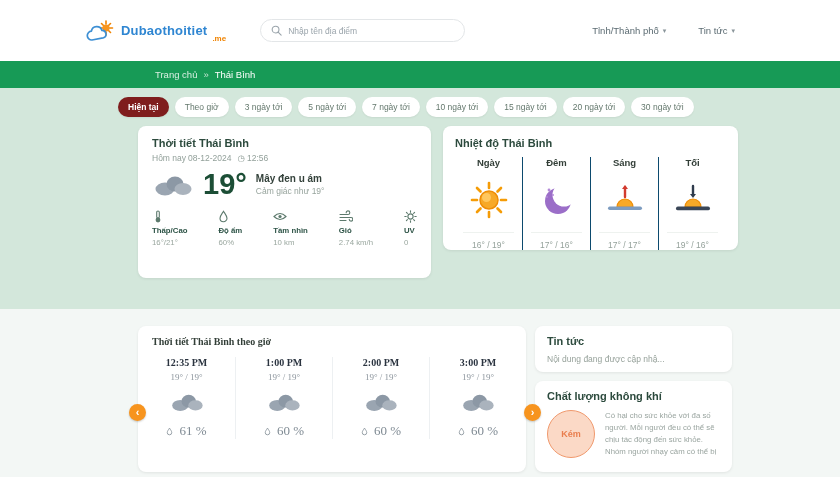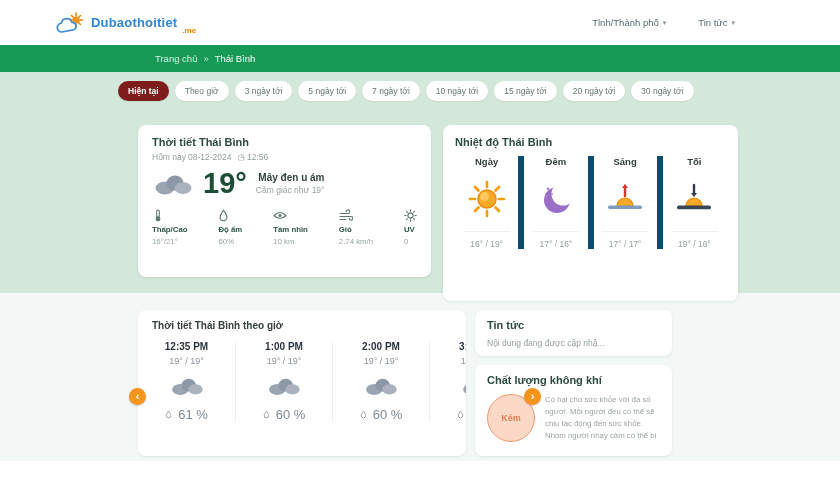--- a/index.html
+++ b/index.html
@@ -1,20 +1,20 @@
 <!DOCTYPE html>
 <html><head>
 <meta charset="utf-8">
 <style>
   * { margin:0; padding:0; box-sizing:border-box; }
   html,body { width:840px; height:480px; }
   body { font-family:"Liberation Sans", sans-serif; background:#ffffff; overflow:hidden; position:relative; }
 
   
-  .topbar { height:45px; background:#ffffff; display:flex; align-items:center; padding:0 105px 0 55px; }
+  .topbar { height:61px; background:#ffffff; display:flex; align-items:center; padding:0 105px 0 85px; }
   .logo { display:flex; align-items:center; gap:6px; cursor:pointer; }
   .logo-text { font-size:13px; font-weight:bold; color:#2f86d2; letter-spacing:.2px; }
   .logo-suffix { font-size:8px; font-weight:bold; color:#f08300; align-self:flex-end; margin-left:-1px; }
   .search { display:flex; align-items:center; gap:6px; margin-left:34px; width:205px; height:23px;
             border:1px solid #e3e6e8; border-radius:12px; padding:0 10px; background:#fff; }
   .search input { border:none; outline:none; flex:1; font-size:8.5px; color:#555; font-family:"Liberation Sans",sans-serif; }
   .search input::placeholder { color:#9aa4ab; }
   .topnav { margin-left:auto; display:flex; gap:32px; }
   .nav-item { font-size:9.5px; color:#5b6b72; display:flex; align-items:center; gap:4px; cursor:pointer; }
   .caret { font-size:7px; color:#8a959b; }
@@ -25,48 +25,48 @@
   .crumb-sep { font-size:9.5px; color:#bfe4cf; margin:0 6px; }
   .crumb-cur { font-size:9.5px; color:#ffffff; }
 
   
   .mint { height:221px; background:#d3e7db; padding-top:9px; }
   .tabs { display:flex; gap:6px; margin-left:118px; }
   .tab { background:#ffffff; border-radius:10px; padding:5px 10px; font-size:8.5px; color:#64786d;
          box-shadow:0 1px 2px rgba(0,0,0,.06); cursor:pointer; white-space:nowrap; }
   .tab.active { background:#7f1d1d; color:#ffffff; font-weight:bold; }
 
-  .cards-row { display:flex; gap:12px; margin:24px 0 0 138px; }
+  .cards-row { display:flex; gap:12px; margin:9px 0 0 138px; }
   .card { background:#ffffff; border-radius:8px; box-shadow:0 1px 3px rgba(0,0,0,.08); }
   .card-now { width:293px; height:152px; padding:11px 14px; }
   .card-title { font-size:11px; font-weight:bold; color:#2c4a3d; }
   .date-line { font-size:8.5px; color:#92a09a; margin-top:4px; display:flex; align-items:center; gap:2px; }
   .clock-glyph { font-size:8.5px; color:#92a09a; margin-left:4px; }
-  .now-row { display:flex; align-items:center; gap:9px; margin-top:7px;text-align:right; }
+  .now-row { display:flex; align-items:center; gap:9px; margin-top:7px; }
   .big-temp { font-size:29px; font-weight:bold; color:#1c4e36; line-height:1; }
   .cond { display:flex; flex-direction:column; gap:2px; }
   .cond-main { font-size:10px; font-weight:bold; color:#33413a; }
   .cond-sub { font-size:8.5px; color:#97a49d; }
   .stats { display:flex; justify-content:space-between; margin-top:11px; }
   .stat { display:flex; flex-direction:column; gap:3px; }
   .stat-label { font-size:7.8px; font-weight:bold; color:#2e5447; }
   .stat-value { font-size:7.8px; color:#9aa79f; }
 
-  .card-temp { width:295px; height:176px; padding:11px 12px; }
+  .card-temp { width:295px; height:124px; padding:11px 12px; }
   .periods { display:flex; margin-top:8px;justify-content:flex-end; }
   .period { flex:1; text-align:center; }
-  .period + .period { border-left:6px solid #0c4a6e; }
+  .period + .period { border-left:1px solid #0c4a6e; }
   .period-label { font-size:9.5px; font-weight:bold; color:#333f38; }
   .period-icon { height:52px; display:flex; align-items:center; justify-content:center; margin-top:6px; }
   .period-value { font-size:8.5px; color:#95a29b; border-top:1px solid #eef2ef; margin:6px 8px 0; padding-top:7px; }
 
   
   .lower { height:168px; background:#f3f7f5; padding-top:17px; }
   .lower-row { display:flex; gap:9px; margin-left:138px; position:relative; width:600px; }
-  .card-hourly { width:328px; height:146px; padding:10px 0 5px 0; overflow:hidden; }
+  .card-hourly { width:388px; height:146px; padding:10px 0 5px 0; overflow:hidden;font-family:Liberation Serif, serif; }
   .hourly-title { font-size:10px; font-weight:bold; color:#333f38; margin-left:14px; }
   .hour-cols { display:flex; margin-top:10px; overflow:hidden; }
   .hour-col { width:97px; flex:0 0 97px; text-align:center; }
   .hour-col + .hour-col { border-left:1px solid #edf0f2; }
   .hour-time { font-size:10px; font-weight:bold; color:#2b3440; }
   .hour-temps { font-size:9px; color:#8b949c; margin-top:4px; }
   .hour-cloud { margin:9px auto 6px; width:38px; height:22px; }
   .hour-hum { font-size:13px; color:#7f8a93; display:flex; align-items:center; justify-content:center; gap:6px; }
 
   .arrow-btn { position:absolute; top:78px; width:17px; height:17px; border-radius:50%; background:#f7941e;
@@ -101,20 +101,27 @@
         <line x1="25.5" y1="4.5" x2="23.5" y2="6.5"></line>
           <line x1="18.5" y1="11.5" x2="16.5" y2="13.5"></line>
       </g>
       <circle cx="21" cy="9" r="3.6" fill="#f7941e"></circle>
       <path d="M7 21 a4.4 4.4 0 0 1 -.6 -8.8 a5.4 5.4 0 0 1 10.5 -.8 a3.8 3.8 0 0 1 1.1 7.5 z" fill="#ffffff" stroke="#3d8fd4" stroke-width="1.7" stroke-linejoin="round"></path>
     </svg>
     <span class="logo-text">Dubaothoitiet</span>
     <span class="logo-suffix">.me</span>
   </div>
 
+  <div class="search">
+    <svg width="11" height="11" viewBox="0 0 13 13">
+      <circle cx="5.4" cy="5.4" r="4" fill="none" stroke="#9aa4ab" stroke-width="1.3"></circle>
+      <line x1="8.4" y1="8.4" x2="12" y2="12" stroke="#9aa4ab" stroke-width="1.3" stroke-linecap="round"></line>
+    </svg>
+    <input type="text" placeholder="Nhập tên địa điểm" style="">
+  </div>
 
   <nav class="topnav">
     <div class="nav-item">
       <span>Tỉnh/Thành phố</span>
       <span class="caret">▾</span>
     </div>
     <div class="nav-item">
       <span>Tin tức</span>
       <span class="caret">▾</span>
     </div>

